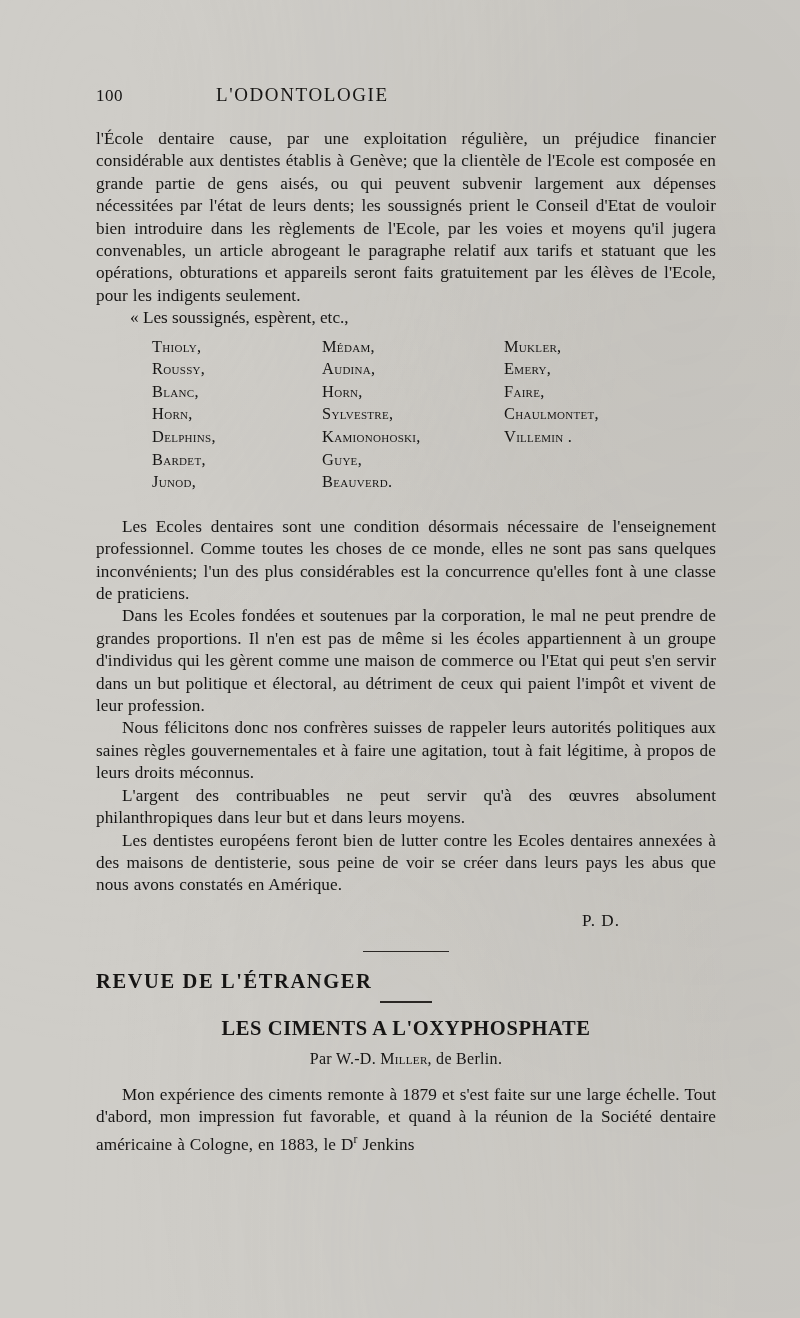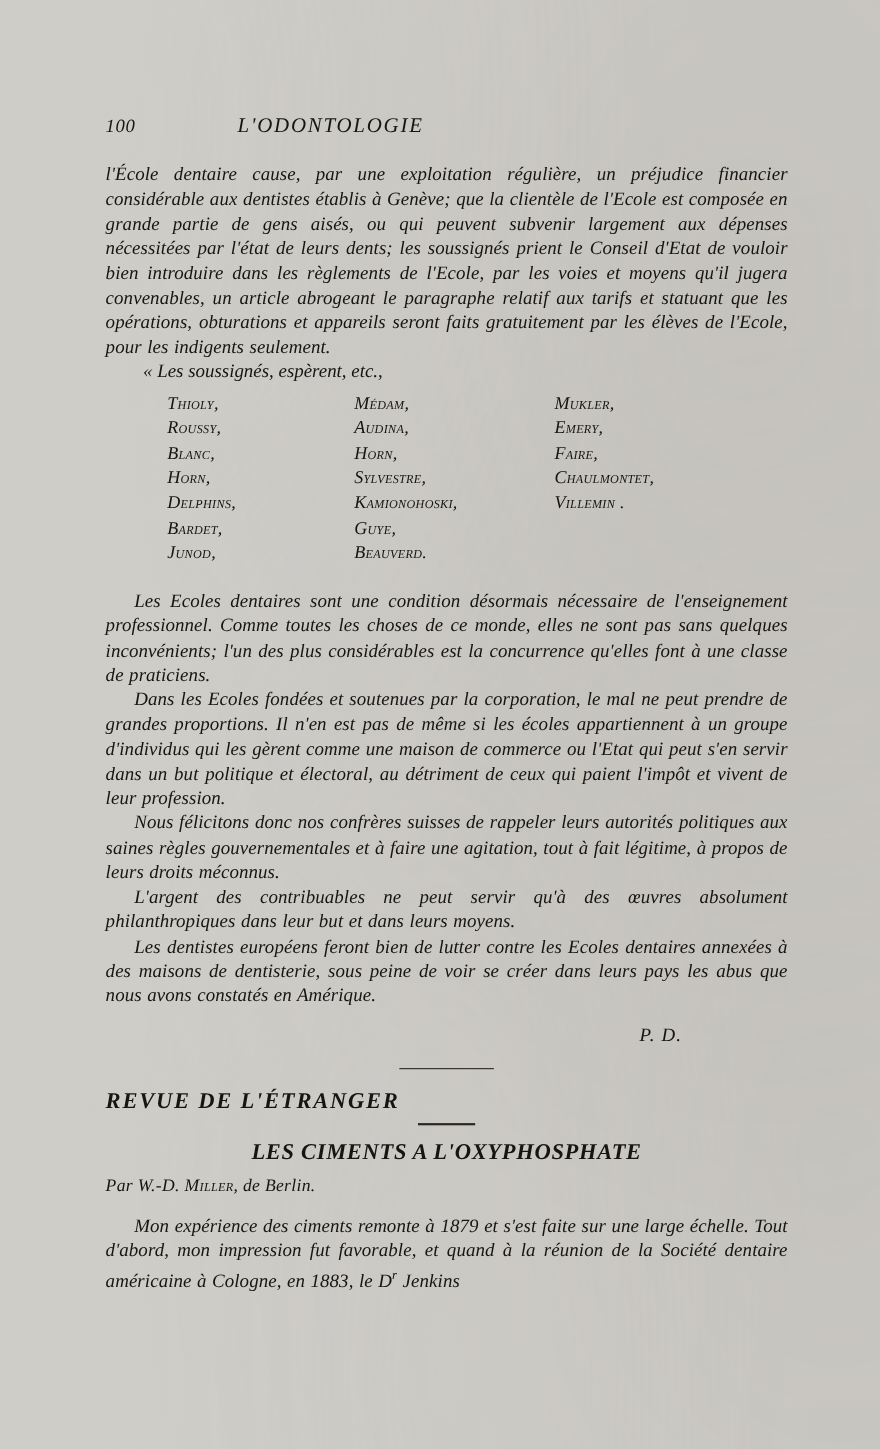--- a/index.html
+++ b/index.html
@@ -30,23 +30,22 @@
   }
   .page {
     position: absolute;
     left: 0; top: 0;
     width: 800px;
     height: 1318px;
   }
   .content {
     position: absolute;
     left: 96px;
-    top: 104px;
+    top: 84px;
     width: 620px;
-    font-style: italic;
   }
   .header-row {
     display: flex;
     align-items: baseline;
     margin-bottom: 22px;
   }
   .folio {
     font-size: 17px;
     letter-spacing: 0.5px;
     width: 120px;
@@ -123,21 +122,21 @@
     letter-spacing: 1.6px;
     margin: 0;
   }
   .article-title {
     text-align: center;
     font-size: 20.5px;
     letter-spacing: 0.6px;
     margin: 0;
   }
   .byline {
-    text-align: left;
+    text-align: center;
     font-size: 16px;
     margin-top: 10px;
     margin-bottom: 16px;
     letter-spacing: 0.3px;
   }
   sup { font-size: 0.68em; vertical-align: super; }
 </style>
 </head>
 <body>
 

